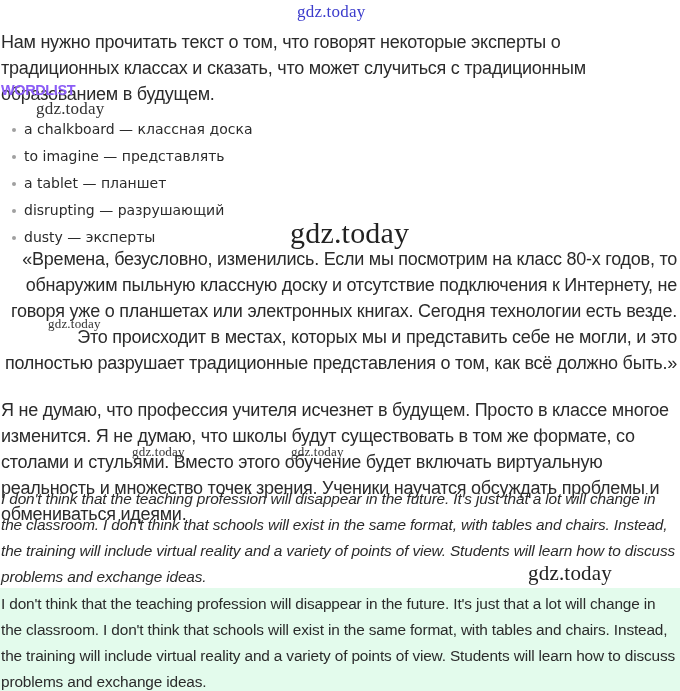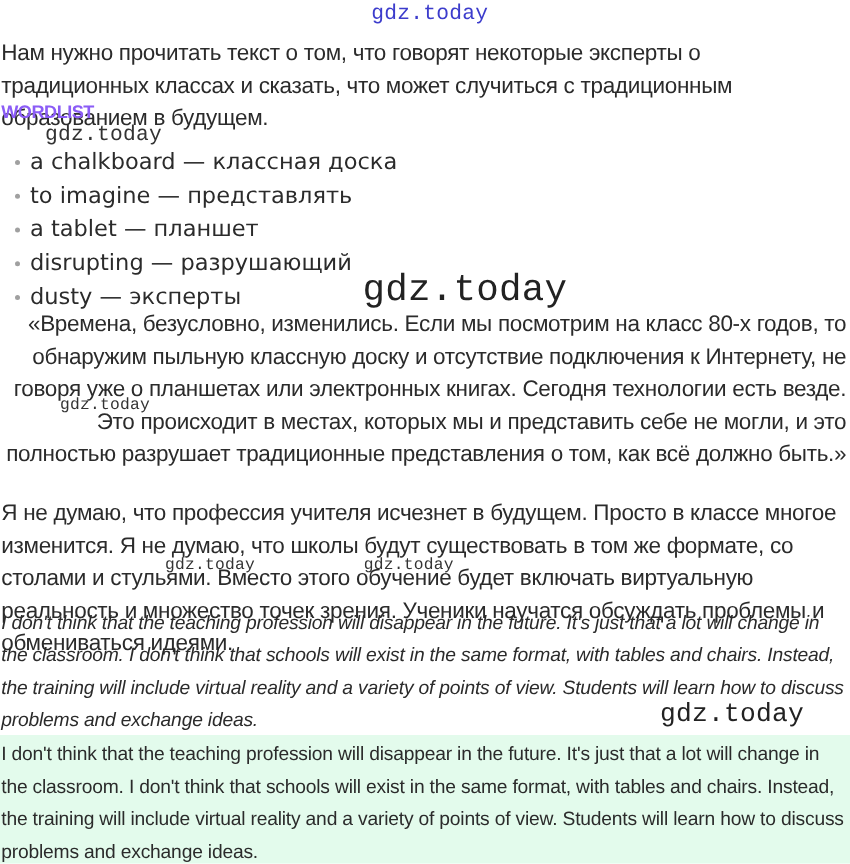--- a/index.html
+++ b/index.html
@@ -10,21 +10,21 @@
     body {
       width: 680px;
       height: 691px;
       position: relative;
       overflow: hidden;
       font-family: "Liberation Sans", sans-serif;
       color: #2b2b2b;
     }
     .wm {
       position: absolute;
-      font-family: Liberation Mono, monospace;
+      font-family: Liberation Serif, serif;
       font-weight: 200;
       color: #333;
       letter-spacing: 0.2px;
       white-space: nowrap;
     }
     .wm-top {
       left: 297px; top: 2px;
       font-size: 17px;
       color: #3c3ccc;
     }
@@ -68,21 +68,21 @@
     .wordlist {
       position: absolute;
       left: 12px; top: 116px;
       margin: 0; padding: 0;
       list-style: none;
     }
     .wordlist li {
       height: 27px;
       line-height: 27px;
       font-family: "DejaVu Sans", sans-serif;
-      font-size: 18px;
+      font-size: 14px;
       color: #2b2b2b;
       display: flex;
       align-items: center;
     }
     .bullet {
       display: inline-block;
       width: 4px; height: 4px;
       border-radius: 50%;
       background: #a0a0a0;
       margin-right: 8px;

